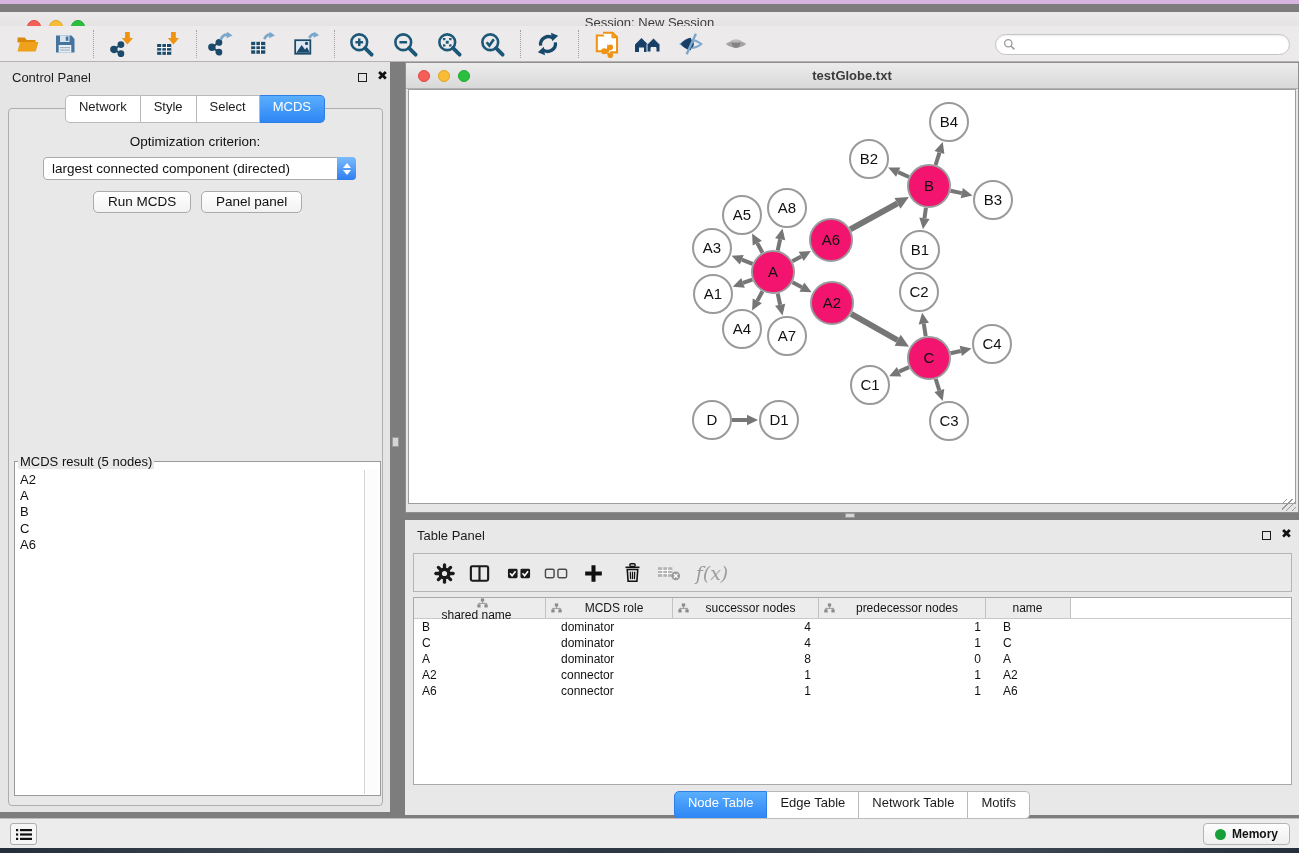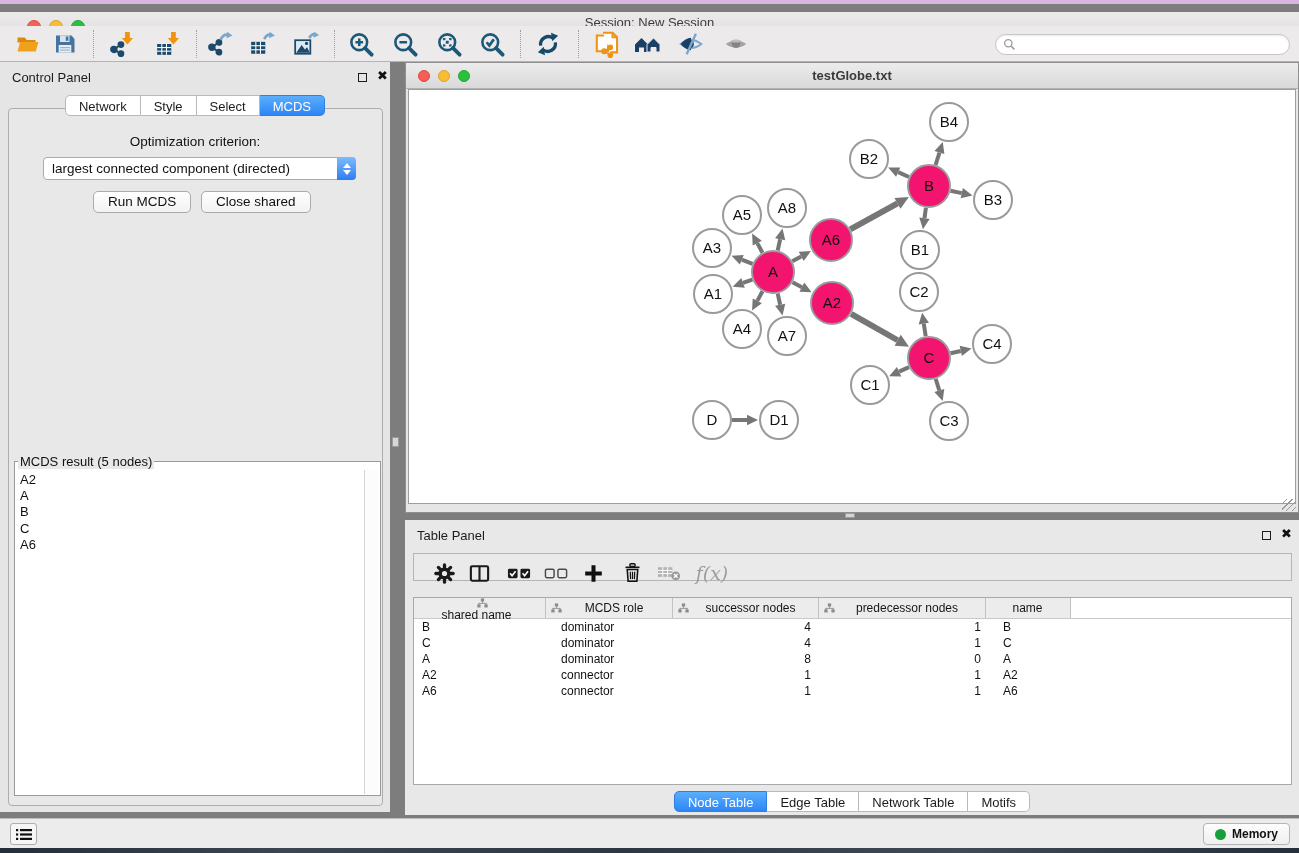--- a/index.html
+++ b/index.html
@@ -27,21 +27,21 @@
   .searchbox{position:absolute;left:995px;top:8px;width:295px;height:21px;background:#fff;border:1px solid #c6c4c5;border-radius:11px;display:flex;align-items:center;padding-left:7px;box-shadow:inset 0 1px 2px rgba(0,0,0,.08);}
 
   
   .cpanel{position:absolute;left:0;top:62px;width:390px;height:750px;background:#e5e5e5;}
   .panel-title{position:absolute;left:12px;top:8px;font-size:13px;color:#1c1c1c;}
   .float-btn{position:absolute;top:11px;width:9px;height:9px;border:1.6px solid #1c1c1c;background:transparent;}
   .close-btn{position:absolute;top:6px;font-size:13px;color:#111;font-weight:bold;}
   .cpanel .float-btn{left:358px;} .cpanel .close-btn{left:377px;}
 
   .seg{display:flex;}
-  .seg .seg-item{height:21px;line-height:21px;padding:0 13px;font-size:13px;background:#fff;
+  .seg .seg-item{height:28px;line-height:21px;padding:0 13px;font-size:13px;background:#fff;
     border:1px solid #b9b9b9;border-left:none;color:#1b1b1b;white-space:nowrap;}
   .seg .seg-item:first-child{border-left:1px solid #b9b9b9;border-radius:5px 0 0 5px;}
   .seg .seg-item:last-child{border-radius:0 5px 5px 0;}
   .seg .seg-item.active{background:linear-gradient(#5aaefc,#2e86f5);border-color:#2e7fe4;color:#fff;}
   .cp-tabs{position:absolute;left:0;right:0;top:33px;display:flex;justify-content:center;z-index:2;}
 
   .cp-pane{position:absolute;left:8px;top:46px;width:375px;height:698px;border:1px solid #adadad;border-radius:4px;background:#e8e8e8;}
   .opt-label{position:absolute;left:0;right:0;top:72px;text-align:center;font-size:13.5px;color:#111;}
   .dropdown{position:absolute;left:43px;top:95px;width:313px;height:23px;background:#fff;border:1px solid #ababab;border-radius:4px;display:flex;align-items:center;}
   .dropdown .dval{flex:1;font-size:13.5px;color:#111;padding-left:8px;white-space:nowrap;overflow:hidden;}
@@ -67,21 +67,21 @@
   .netwin .wtitle{position:absolute;left:0;right:0;top:0;height:26px;background:linear-gradient(#ececec,#d9d9d9);border-bottom:1px solid #b1b1b1;}
   .netwin .wtitle .wtext{position:absolute;left:0;right:0;top:5px;text-align:center;font-size:13px;font-weight:600;color:#3a3a3a;}
   .netwin .light{top:7px;width:12px;height:12px;}
   .canvas{position:absolute;left:2px;top:26px;right:2px;bottom:8px;background:#fff;border:1px solid #9e9e9e;}
   .resize-grip{position:absolute;right:2px;bottom:1px;width:14px;height:12px;
     background:repeating-linear-gradient(135deg,transparent 0 3px,#9a9a9a 3px 4px);}
 
   
   .tpanel{position:absolute;left:405px;top:520px;width:894px;height:295px;background:#e8e8e8;}
   .tpanel .float-btn{left:857px;} .tpanel .close-btn{left:876px;}
-  .tp-toolbar{position:absolute;left:8px;top:33px;width:879px;height:28px;border:1px solid #b5b5b5;background:#eaeaea;}
+  .tp-toolbar{position:absolute;left:8px;top:33px;width:879px;height:39px;border:1px solid #b5b5b5;background:#eaeaea;}
   .tpbtn{position:absolute;top:3px;width:32px;height:32px;display:flex;align-items:center;justify-content:center;}
   .fx{font-family:"DejaVu Serif","Liberation Serif",serif;font-style:italic;color:#9c9c9c;font-size:19px;}
 
   .ntable{position:absolute;left:8px;top:77px;width:879px;height:188px;background:#fff;border:1px solid #a9a9a9;overflow:hidden;}
   .thead{display:flex;height:21px;border-bottom:1px solid #c9c9c9;background:#fff;}
   .th{display:flex;align-items:center;background:#ececec;border-right:1px solid #c2c2c2;font-size:12px;color:#161616;position:relative;}
   .th .th-label{flex:1;text-align:center;padding-right:6px;}
   .th .hicon{margin-left:5px;display:flex;}
   .tr{display:flex;height:16px;}
   .td{font-size:12px;color:#111;line-height:16px;white-space:nowrap;overflow:hidden;}
@@ -289,21 +289,21 @@
 
     <div class="opt-label">Optimization criterion:</div>
     <div class="dropdown">
       <div class="dval">largest connected component (directed)</div>
       <div class="dd-btn">
           <div class="tri-up"></div>
           <div class="tri-down"></div>
         </div>
     </div>
     <div class="cp-btn btn-run">Run MCDS</div>
-    <div class="cp-btn btn-close">Close shared</div>
+    <div class="cp-btn btn-close">Panel panel</div>
 
     <fieldset class="mcds">
       <legend>MCDS result (5 nodes)</legend>
       <div style="position:relative;width:100%;height:100%;">
         <div class="mcds-list" id="mcds-list">
             <div class="li">A2</div>
             <div class="li">A</div>
             <div class="li">B</div>
             <div class="li">C</div>
             <div class="li">A6</div>

